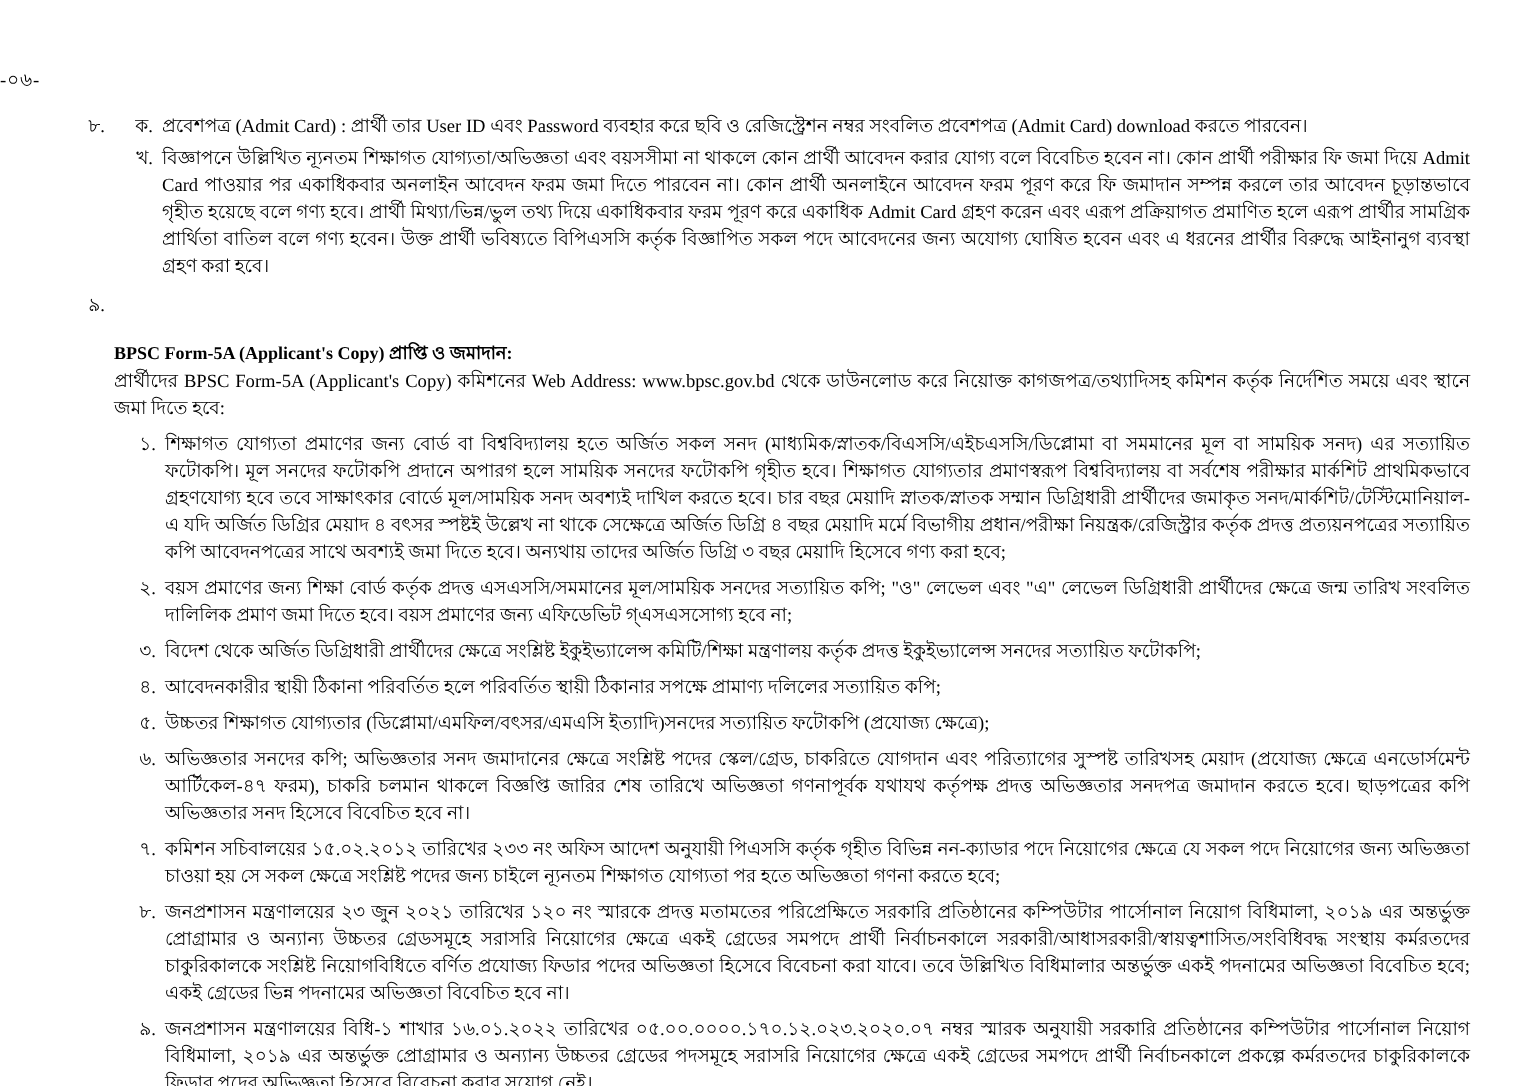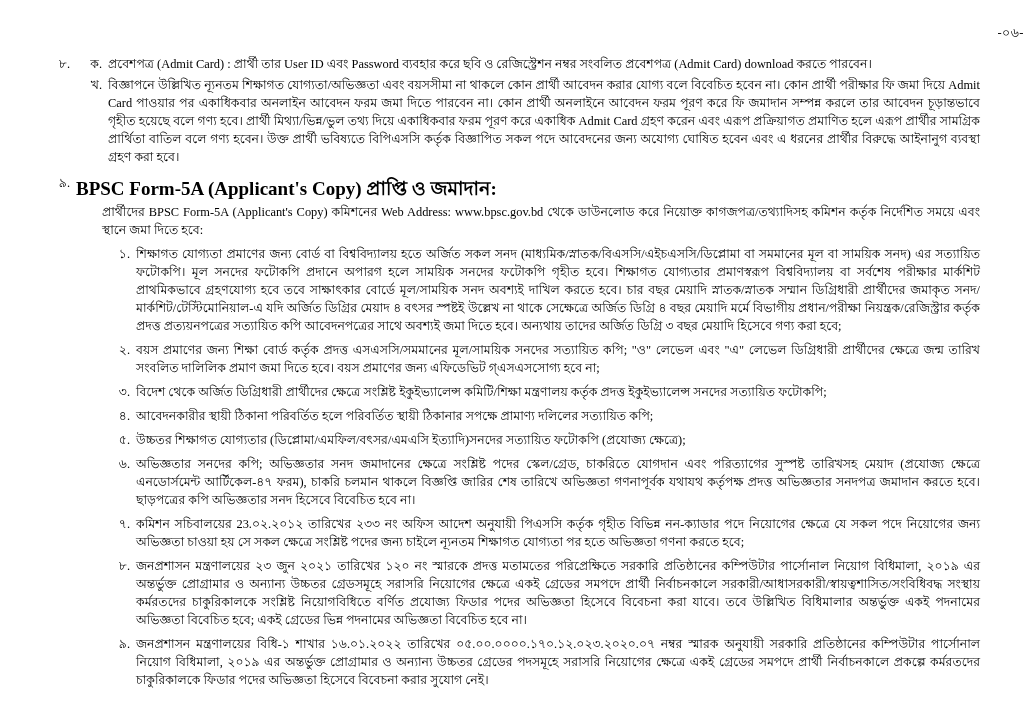--- a/index.html
+++ b/index.html
@@ -15,23 +15,23 @@
     overflow: hidden;
   }
   .page {
     position: relative;
     width: 1024px;
     height: 724px;
     box-sizing: border-box;
     padding: 0;
   }
   .page-number {
-    text-align: right;
+    text-align: left;
     font-size: 12.5px;
-    margin-top: 24px;
+    margin-top: 44px;
     letter-spacing: 0.5px;
   }
   .content {
     padding: 6px 44px 0 44px;
   }
   
   .blk {
     display: flex;
     align-items: flex-start;
     margin-top: 6px;
@@ -45,21 +45,21 @@
   }
   .lvl1 > .marker { width: 26px; }
   .lvl2 > .marker { width: 28px; }
   .blk > .body {
     flex: 1 1 auto;
     font-size: 12.4px;
     line-height: 1.45;
     text-align: justify;
     text-justify: inter-word;
   }
-  .indent-1 { margin-left: 26px; }
+  .indent-1 { }
   .bold { font-weight: bold; }
   .tight { margin-top: 3px; }
   .para-9-intro {
     font-size: 12.4px;
     line-height: 1.45;
     text-align: justify;
     margin-top: 2px;
   }
   .list-9 {
     margin-top: 3px;
@@ -88,21 +88,21 @@
           <div class="body">বিজ্ঞাপনে উল্লিখিত ন্যূনতম শিক্ষাগত যোগ্যতা/অভিজ্ঞতা এবং বয়সসীমা না থাকলে কোন প্রার্থী আবেদন করার যোগ্য বলে বিবেচিত হবেন না। কোন প্রার্থী পরীক্ষার ফি জমা দিয়ে Admit Card পাওয়ার পর একাধিকবার অনলাইন আবেদন ফরম জমা দিতে পারবেন না। কোন প্রার্থী অনলাইনে আবেদন ফরম পূরণ করে ফি জমাদান সম্পন্ন করলে তার আবেদন চূড়ান্তভাবে গৃহীত হয়েছে বলে গণ্য হবে। প্রার্থী মিথ্যা/ভিন্ন/ভুল তথ্য দিয়ে একাধিকবার ফরম পূরণ করে একাধিক Admit Card গ্রহণ করেন এবং এরূপ প্রক্রিয়াগত প্রমাণিত হলে এরূপ প্রার্থীর সামগ্রিক প্রার্থিতা বাতিল বলে গণ্য হবেন। উক্ত প্রার্থী ভবিষ্যতে বিপিএসসি কর্তৃক বিজ্ঞাপিত সকল পদে আবেদনের জন্য অযোগ্য ঘোষিত হবেন এবং এ ধরনের প্রার্থীর বিরুদ্ধে আইনানুগ ব্যবস্থা গ্রহণ করা হবে।</div>
         </div>
 
       </div>
     </div>
 
     <div class="blk lvl1" style="margin-top:8px">
       <div class="marker">৯.</div>
       <div class="body">
 
-        <div class="bold" style="font-size:19px;">BPSC Form-5A (Applicant's Copy) প্রাপ্তি ও জমাদান:</div>
+        <div class="bold" style="font-size:12px;margin-top:32px;">BPSC Form-5A (Applicant's Copy) প্রাপ্তি ও জমাদান:</div>
 
         <div class="para-9-intro indent-1">প্রার্থীদের BPSC Form-5A (Applicant's Copy) কমিশনের Web Address: www.bpsc.gov.bd থেকে ডাউনলোড করে নিয়োক্ত কাগজপত্র/তথ্যাদিসহ কমিশন কর্তৃক নির্দেশিত সময়ে এবং স্থানে জমা দিতে হবে:</div>
 
         <div class="list-9">
 
           <div class="blk lvl2 indent-1">
             <div class="marker">১.</div>
             <div class="body">শিক্ষাগত যোগ্যতা প্রমাণের জন্য বোর্ড বা বিশ্ববিদ্যালয় হতে অর্জিত সকল সনদ (মাধ্যমিক/স্নাতক/বিএসসি/এইচএসসি/ডিপ্লোমা বা সমমানের মূল বা সাময়িক সনদ) এর সত্যায়িত ফটোকপি। মূল সনদের ফটোকপি প্রদানে অপারগ হলে সাময়িক সনদের ফটোকপি গৃহীত হবে। শিক্ষাগত যোগ্যতার প্রমাণস্বরূপ বিশ্ববিদ্যালয় বা সর্বশেষ পরীক্ষার মার্কশিট প্রাথমিকভাবে গ্রহণযোগ্য হবে তবে সাক্ষাৎকার বোর্ডে মূল/সাময়িক সনদ অবশ্যই দাখিল করতে হবে। চার বছর মেয়াদি স্নাতক/স্নাতক সম্মান ডিগ্রিধারী প্রার্থীদের জমাকৃত সনদ/মার্কশিট/টেস্টিমোনিয়াল-এ যদি অর্জিত ডিগ্রির মেয়াদ ৪ বৎসর স্পষ্টই উল্লেখ না থাকে সেক্ষেত্রে অর্জিত ডিগ্রি ৪ বছর মেয়াদি মর্মে বিভাগীয় প্রধান/পরীক্ষা নিয়ন্ত্রক/রেজিস্ট্রার কর্তৃক প্রদত্ত প্রত্যয়নপত্রের সত্যায়িত কপি আবেদনপত্রের সাথে অবশ্যই জমা দিতে হবে। অন্যথায় তাদের অর্জিত ডিগ্রি ৩ বছর মেয়াদি হিসেবে গণ্য করা হবে;</div>
           </div>
 
@@ -126,21 +126,21 @@
             <div class="body">উচ্চতর শিক্ষাগত যোগ্যতার (ডিপ্লোমা/এমফিল/বৎসর/এমএসি ইত্যাদি)সনদের সত্যায়িত ফটোকপি (প্রযোজ্য ক্ষেত্রে);</div>
           </div>
 
           <div class="blk lvl2 indent-1">
             <div class="marker">৬.</div>
             <div class="body">অভিজ্ঞতার সনদের কপি; অভিজ্ঞতার সনদ জমাদানের ক্ষেত্রে সংশ্লিষ্ট পদের স্কেল/গ্রেড, চাকরিতে যোগদান এবং পরিত্যাগের সুস্পষ্ট তারিখসহ মেয়াদ (প্রযোজ্য ক্ষেত্রে এনডোর্সমেন্ট আর্টিকেল-৪৭ ফরম), চাকরি চলমান থাকলে বিজ্ঞপ্তি জারির শেষ তারিখে অভিজ্ঞতা গণনাপূর্বক যথাযথ কর্তৃপক্ষ প্রদত্ত অভিজ্ঞতার সনদপত্র জমাদান করতে হবে। ছাড়পত্রের কপি অভিজ্ঞতার সনদ হিসেবে বিবেচিত হবে না।</div>
           </div>
 
           <div class="blk lvl2 indent-1">
             <div class="marker">৭.</div>
-            <div class="body">কমিশন সচিবালয়ের 23.০২.২০১২ তারিখের ২৩৩ নং অফিস আদেশ অনুযায়ী পিএসসি কর্তৃক গৃহীত বিভিন্ন নন-ক্যাডার পদে নিয়োগের ক্ষেত্রে যে সকল পদে নিয়োগের জন্য অভিজ্ঞতা চাওয়া হয় সে সকল ক্ষেত্রে সংশ্লিষ্ট পদের জন্য চাইলে ন্যূনতম শিক্ষাগত যোগ্যতা পর হতে অভিজ্ঞতা গণনা করতে হবে;</div>
+            <div class="body">কমিশন সচিবালয়ের ১৫.০২.২০১২ তারিখের ২৩৩ নং অফিস আদেশ অনুযায়ী পিএসসি কর্তৃক গৃহীত বিভিন্ন নন-ক্যাডার পদে নিয়োগের ক্ষেত্রে যে সকল পদে নিয়োগের জন্য অভিজ্ঞতা চাওয়া হয় সে সকল ক্ষেত্রে সংশ্লিষ্ট পদের জন্য চাইলে ন্যূনতম শিক্ষাগত যোগ্যতা পর হতে অভিজ্ঞতা গণনা করতে হবে;</div>
           </div>
 
           <div class="blk lvl2 indent-1">
             <div class="marker">৮.</div>
             <div class="body">জনপ্রশাসন মন্ত্রণালয়ের ২৩ জুন ২০২১ তারিখের ১২০ নং স্মারকে প্রদত্ত মতামতের পরিপ্রেক্ষিতে সরকারি প্রতিষ্ঠানের কম্পিউটার পার্সোনাল নিয়োগ বিধিমালা, ২০১৯ এর অন্তর্ভুক্ত প্রোগ্রামার ও অন্যান্য উচ্চতর গ্রেডসমূহে সরাসরি নিয়োগের ক্ষেত্রে একই গ্রেডের সমপদে প্রার্থী নির্বাচনকালে সরকারী/আধাসরকারী/স্বায়ত্বশাসিত/সংবিধিবদ্ধ সংস্থায় কর্মরতদের চাকুরিকালকে সংশ্লিষ্ট নিয়োগবিধিতে বর্ণিত প্রযোজ্য ফিডার পদের অভিজ্ঞতা হিসেবে বিবেচনা করা যাবে। তবে উল্লিখিত বিধিমালার অন্তর্ভুক্ত একই পদনামের অভিজ্ঞতা বিবেচিত হবে; একই গ্রেডের ভিন্ন পদনামের অভিজ্ঞতা বিবেচিত হবে না।</div>
           </div>
 
           <div class="blk lvl2 indent-1">
             <div class="marker">৯.</div>
             <div class="body">জনপ্রশাসন মন্ত্রণালয়ের বিধি-১ শাখার ১৬.০১.২০২২ তারিখের ০৫.০০.০০০০.১৭০.১২.০২৩.২০২০.০৭ নম্বর স্মারক অনুযায়ী সরকারি প্রতিষ্ঠানের কম্পিউটার পার্সোনাল নিয়োগ বিধিমালা, ২০১৯ এর অন্তর্ভুক্ত প্রোগ্রামার ও অন্যান্য উচ্চতর গ্রেডের পদসমূহে সরাসরি নিয়োগের ক্ষেত্রে একই গ্রেডের সমপদে প্রার্থী নির্বাচনকালে প্রকল্পে কর্মরতদের চাকুরিকালকে ফিডার পদের অভিজ্ঞতা হিসেবে বিবেচনা করার সুযোগ নেই।</div>

